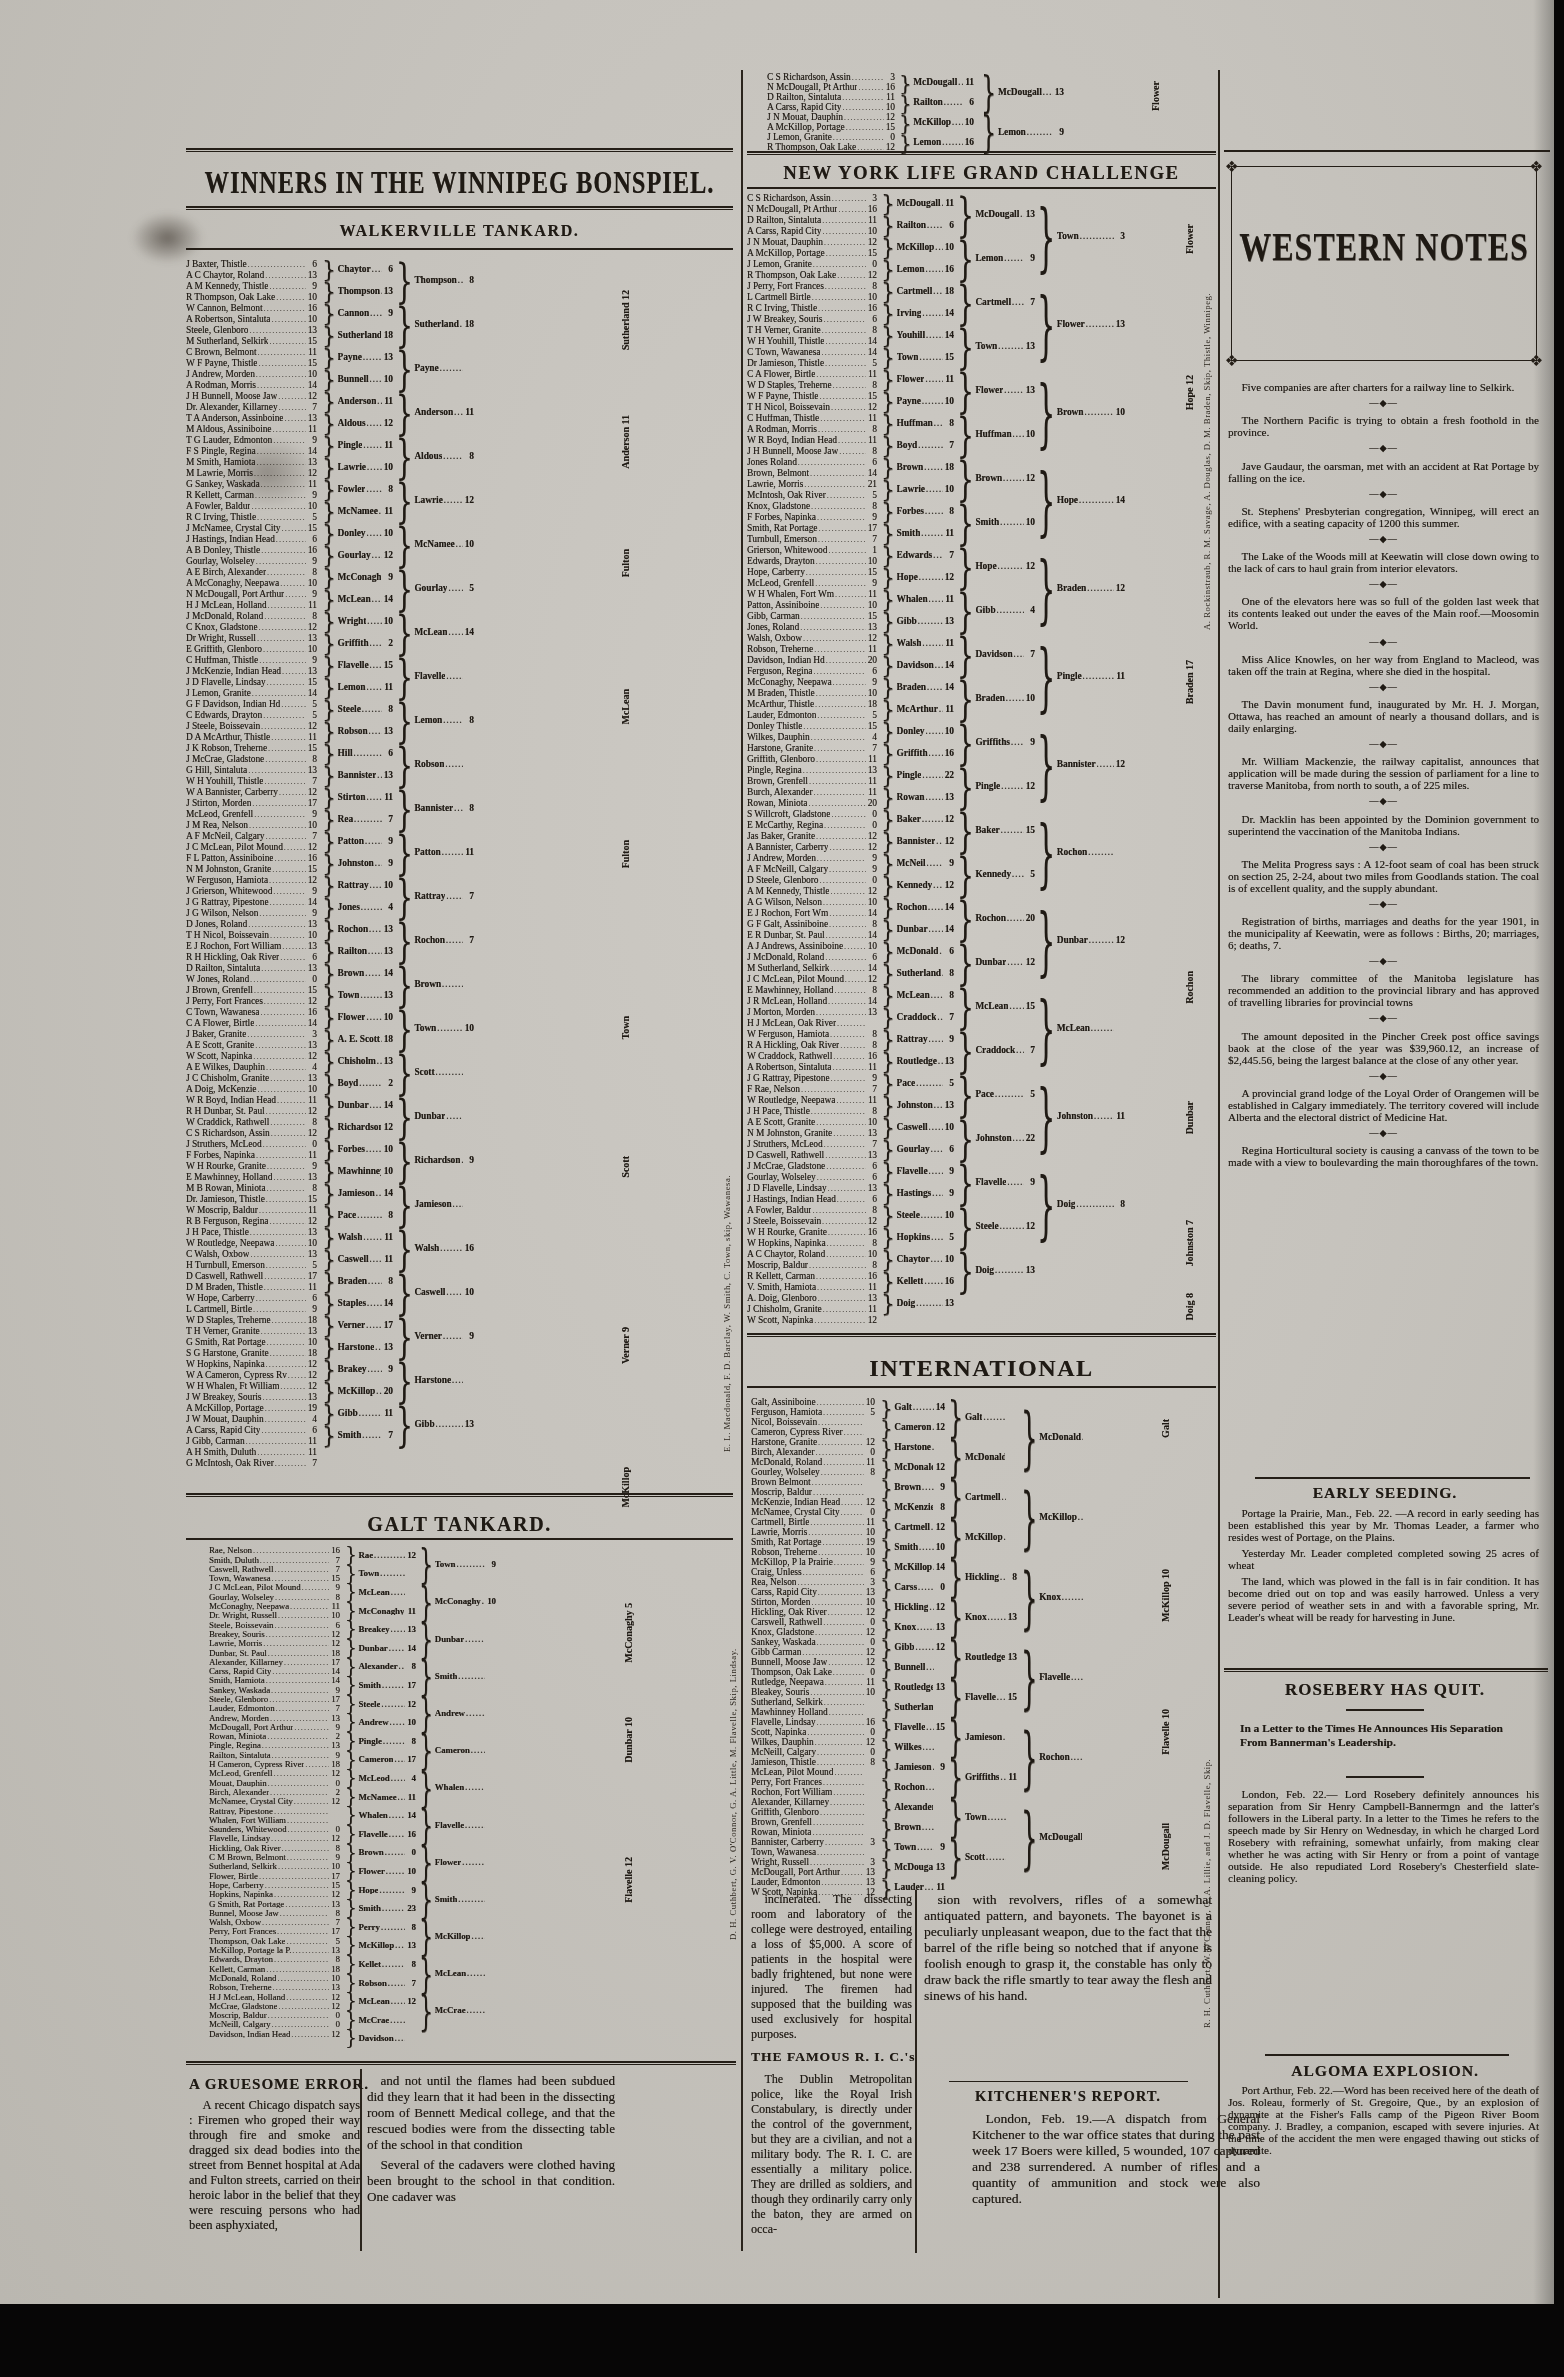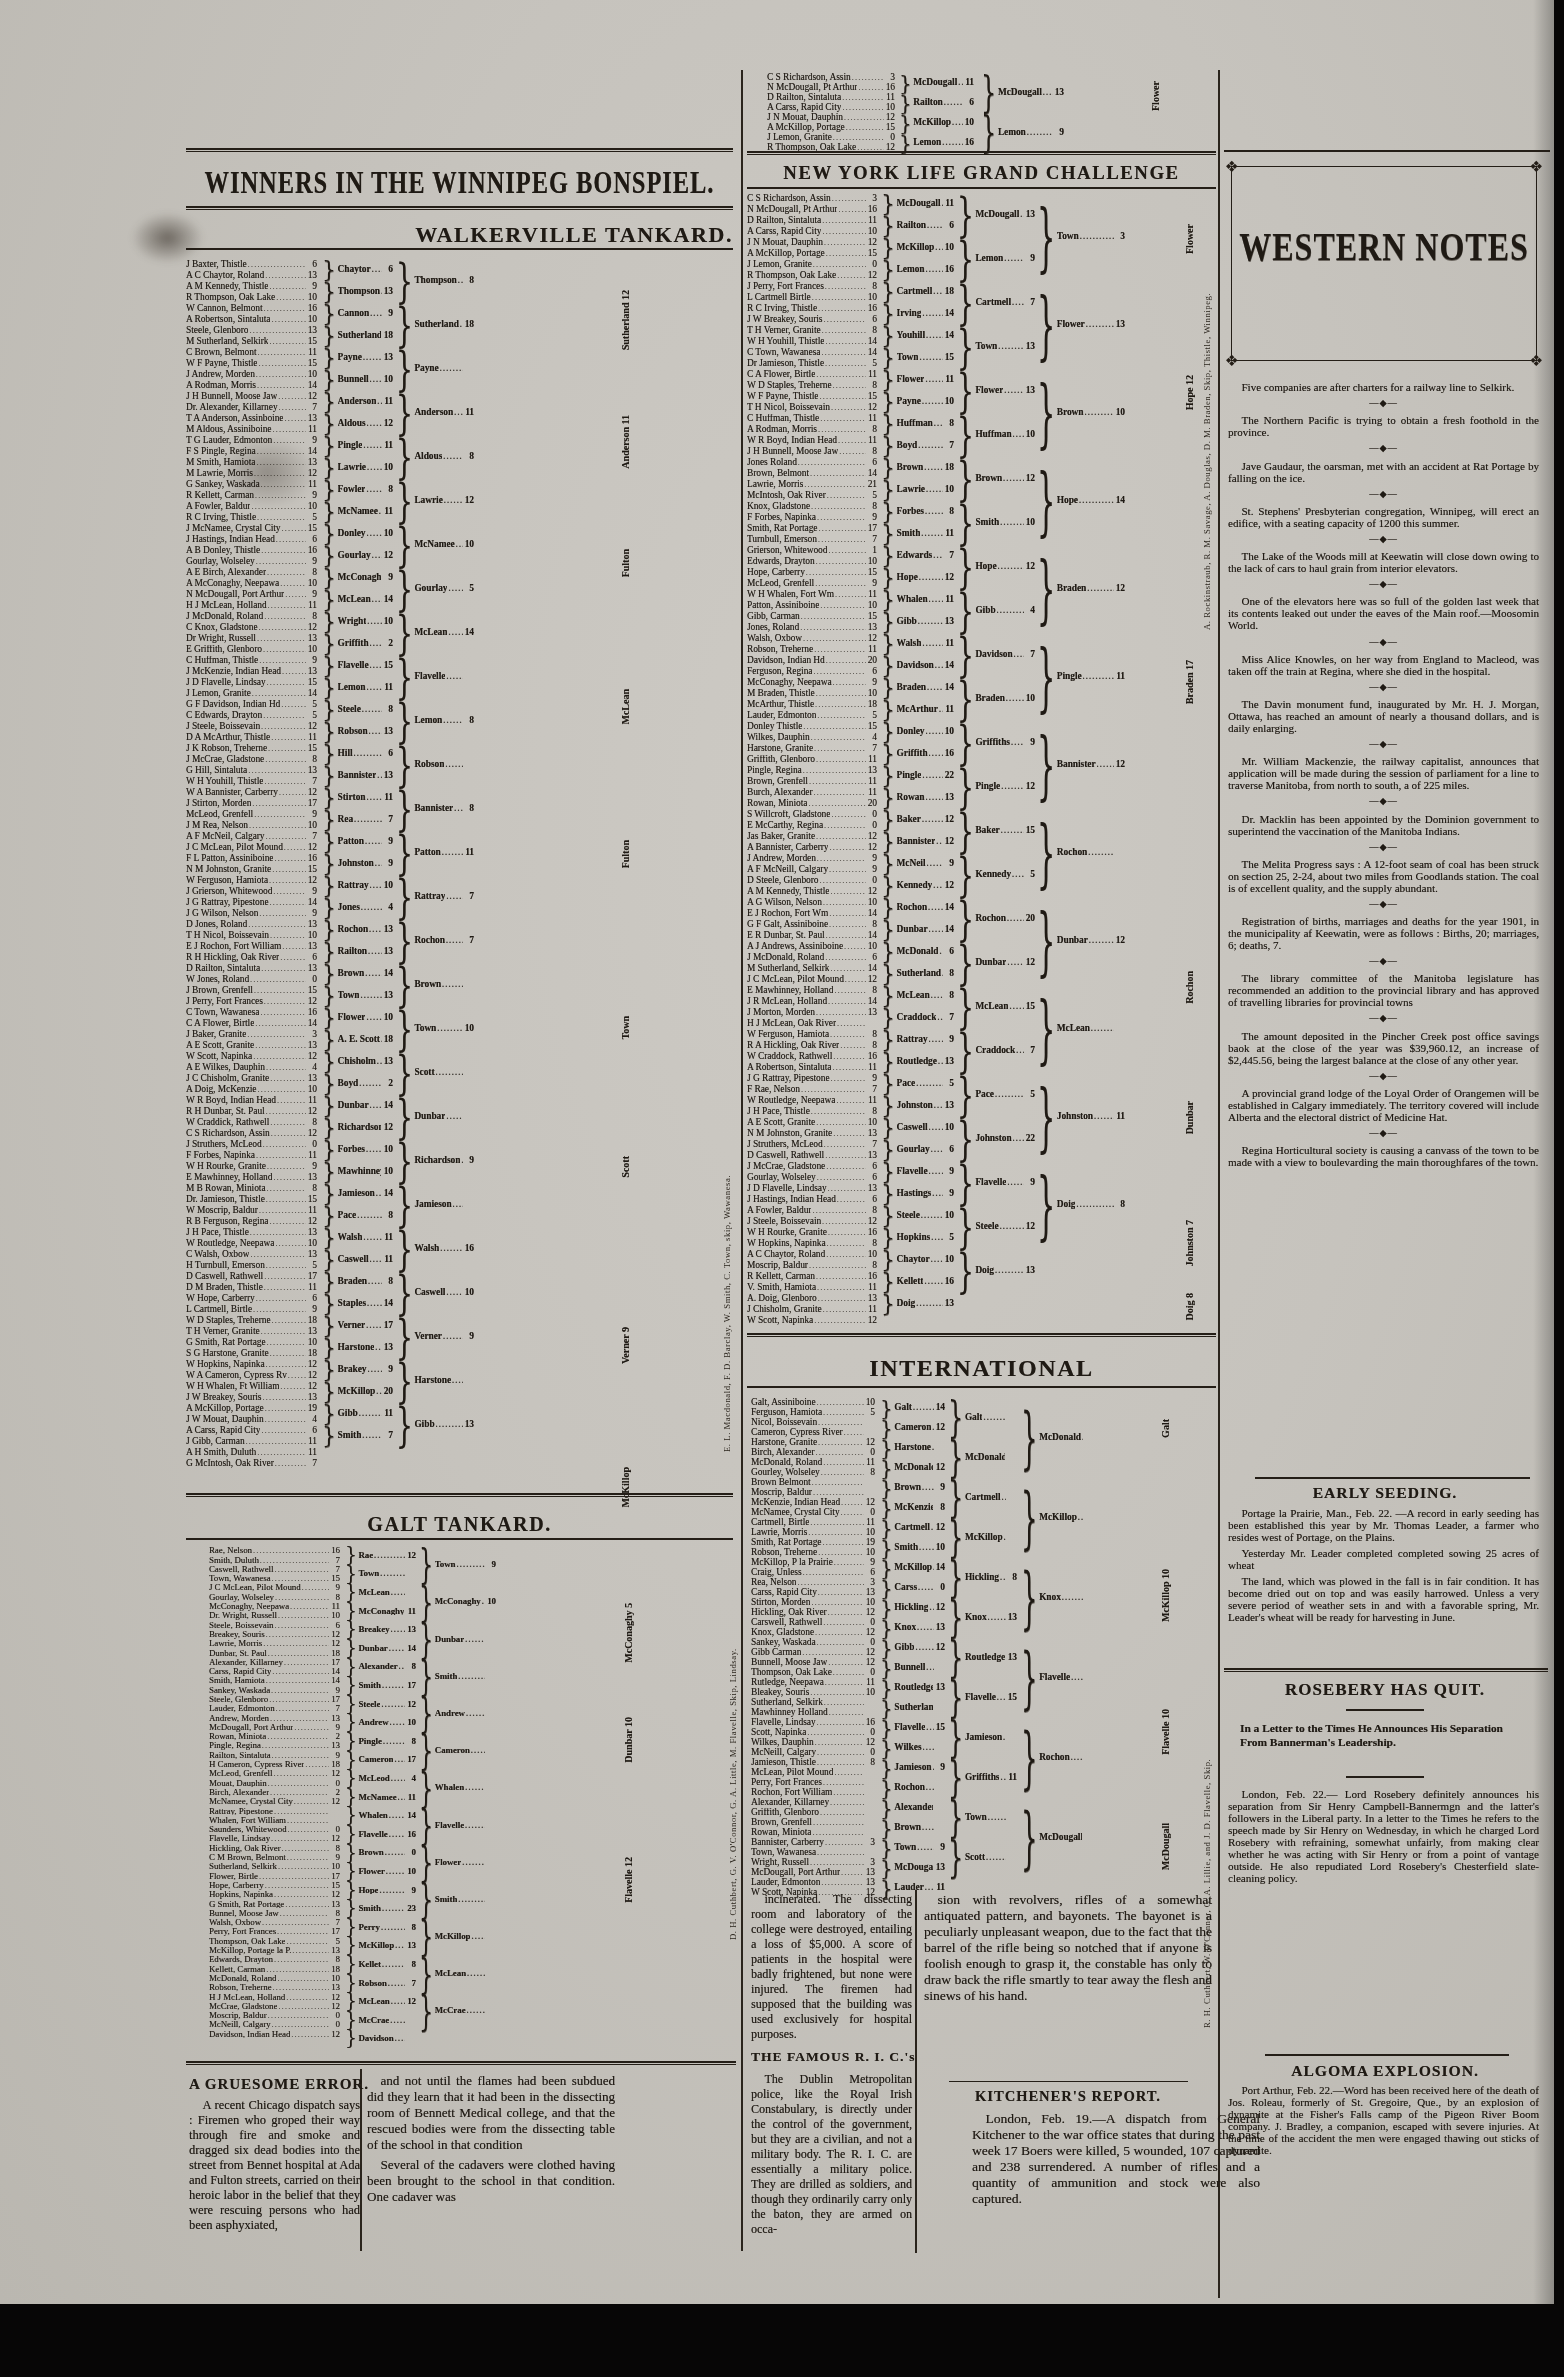--- a/index.html
+++ b/index.html
@@ -63,21 +63,21 @@
   <div class="smudge" style="left:218px;top:436px;width:99px;height:73px;opacity:.6;"></div>
 
   <div class="vrule" style="left:741px;top:70px;height:2181px;"></div>
   <div class="vrule" style="left:1218px;top:70px;height:2228px;"></div>
   <div class="vrule" style="left:360px;top:2069px;height:182px;"></div>
   <div class="vrule" style="left:915px;top:1890px;height:363px;"></div>
 
   <div class="drule" style="left:186px;top:148px;width:547px;"></div>
   <div class="txt h-banner" style="left:186px;top:165px;width:547px;font-size:24.4px;">WINNERS IN THE WINNIPEG BONSPIEL.</div>
   <div class="drule" style="left:186px;top:206px;width:547px;"></div>
-  <div class="txt h-sub" style="left:186px;top:222px;width:547px;font-size:22px;text-align:right;">WALKERVILLE TANKARD.</div>
+  <div class="txt h-sub" style="left:186px;top:222px;width:547px;font-size:16px;">WALKERVILLE TANKARD.</div>
   <div class="rule" style="left:186px;top:248px;width:547px;"></div>
 
   <div class="bracket txt" style="left:186px;top:259px;width:550px;height:1203px;--lh:11px;">
     <div class="bcol" style="left:0;width:131px;">
         <div class="cell line">
           <span class="lbl">
             <span class="nm">J Baxter, Thistle</span>
             <span class="dots"></span>
             <span class="sc">6</span>
           </span>

